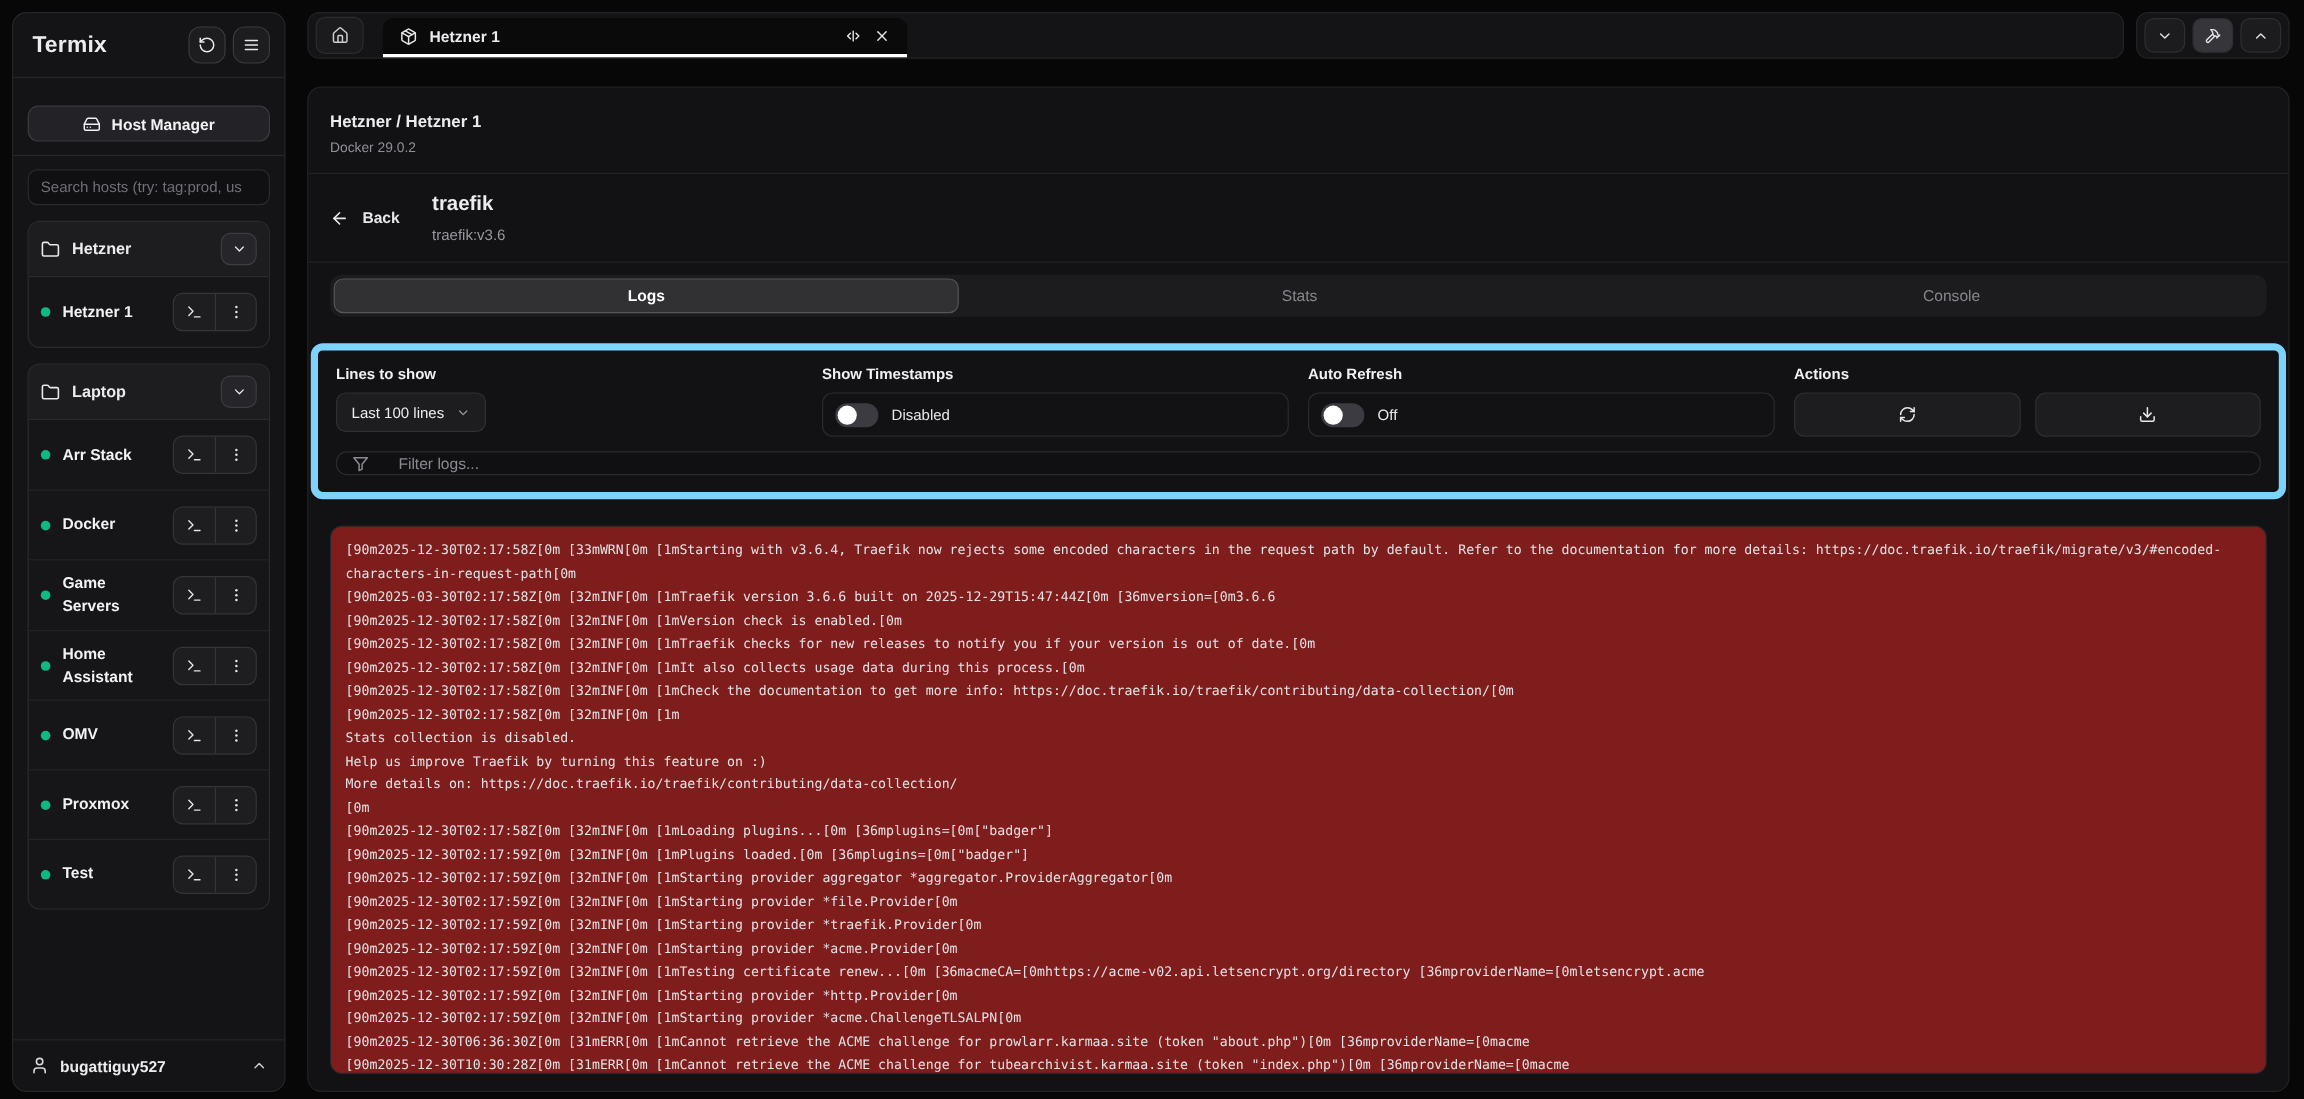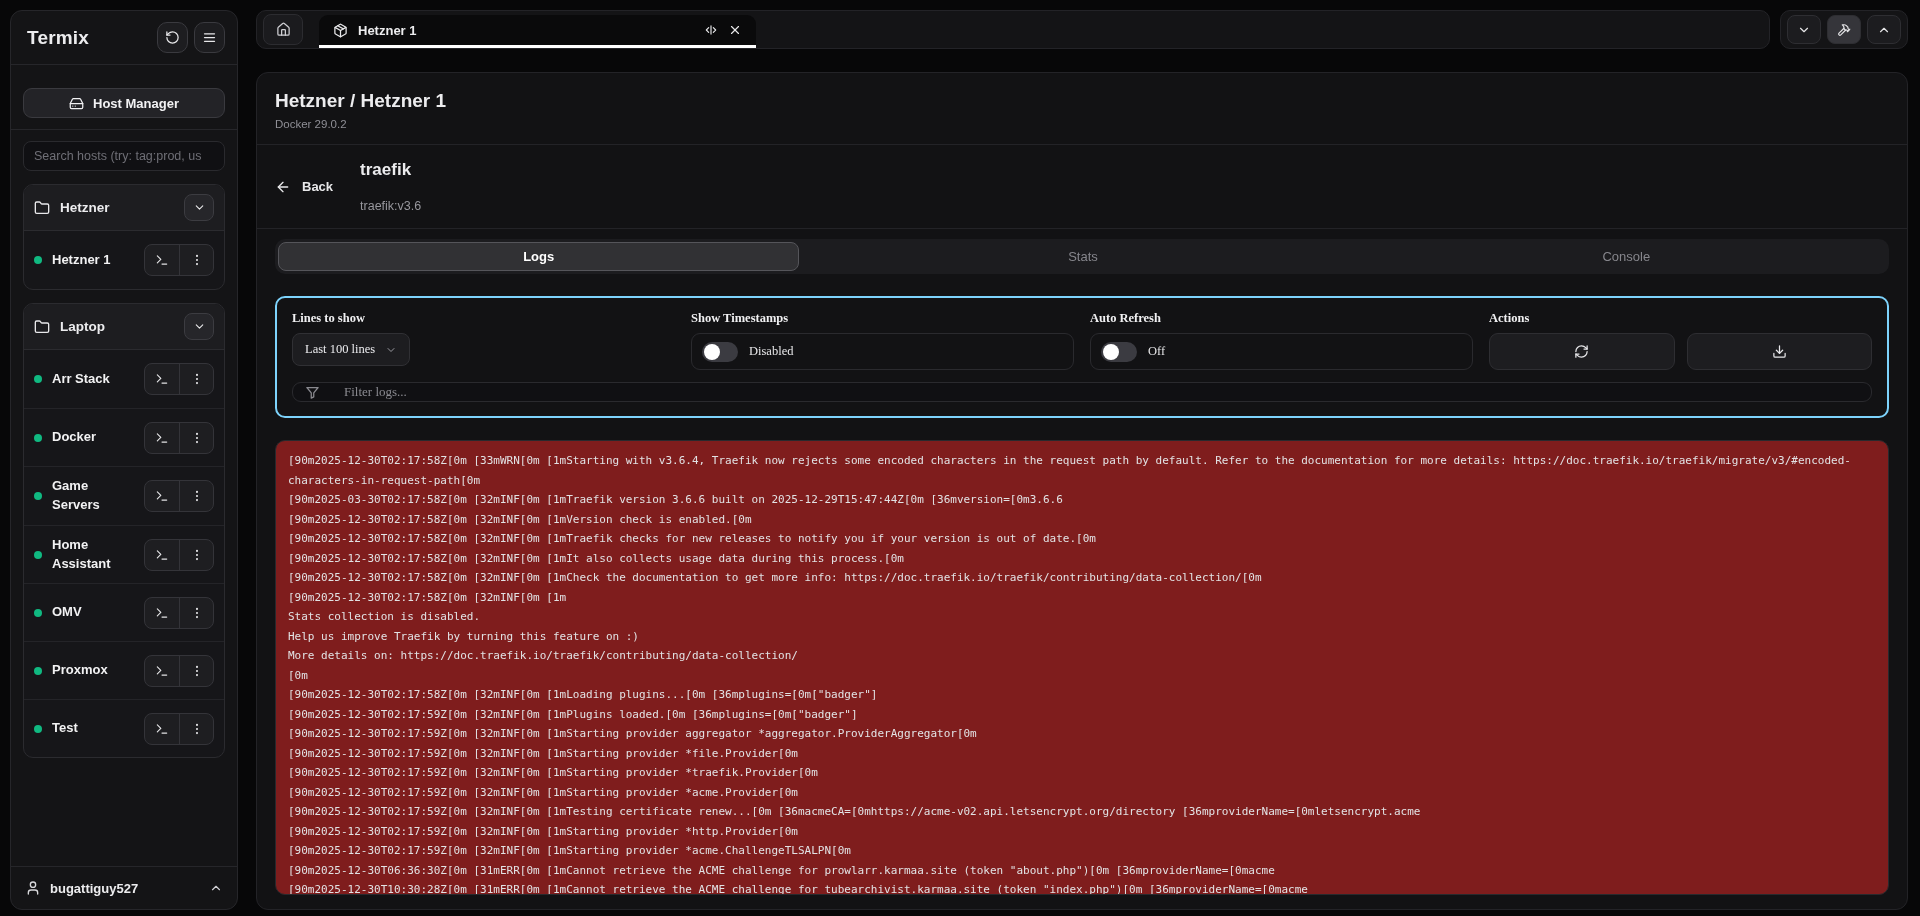--- a/index.html
+++ b/index.html
@@ -69,36 +69,36 @@
   .window-controls { background:#141416; border:1px solid #232327; border-radius:10px;
     display:flex; align-items:center; gap:6px; padding:0 6px; }
   .wc-btn { width:34px; height:29px; border-radius:8px; background:#1c1c1f; border:1px solid #2e2e32;
     display:flex; align-items:center; justify-content:center; color:#e4e4e6; }
   .wc-btn.lit { background:#35353a; }
   .wc-btn .icon { width:14px; height:14px; }
 
   .panel { flex:1; margin-top:23px; background:#121214; border:1px solid #232327;
     border-radius:12px; display:flex; flex-direction:column; overflow:hidden; }
   .panel-header { padding:17px 18px 12px; border-bottom:1px solid #232327; }
-  .breadcrumb { font-size:19px; font-weight:800; line-height:22px; }
+  .breadcrumb { font-size:14px; font-weight:800; line-height:22px; }
   .panel-sub { font-size:11.5px; color:#8f8f96; margin-top:5px; line-height:15px; }
   .container-bar { display:flex; align-items:center; padding:14px 18px; border-bottom:1px solid #232327; }
   .back-btn { display:flex; align-items:center; gap:11px; color:#e8e8ea; font-size:13px; font-weight:600; }
   .back-btn .icon { width:16px; height:16px; }
   .container-info { margin-left:27px; }
   .container-name { font-size:17px; font-weight:800; line-height:21px; }
-  .container-image { font-size:12.5px; color:#97979d; margin-top:18px; line-height:16px; }
+  .container-image { font-size:12.5px; color:#97979d; margin-top:8px; line-height:16px; }
 
   .view-tabs { margin:10px 18px 0; background:#1c1c1f; border-radius:10px; padding:3px;
     display:flex; height:35px;gap:24px; }
   .view-tab { flex:1; display:flex; align-items:center; justify-content:center; font-size:13px;
     color:#86868c; border-radius:8px; }
   .view-tab.active { background:#313134; border:1px solid #55555a; color:#ffffff; font-weight:600; }
 
-  .controls-card { margin:22px 18px 0; border:2px solid #7dd3fc; border-radius:10px; padding:13px 15px 14px;font-family:Liberation Serif, serif; }
+  .controls-card { margin:22px 2px 0; border:6px solid #7dd3fc; border-radius:10px; padding:13px 15px 14px; }
   .controls-grid { display:grid; grid-template-columns:repeat(4,1fr); gap:16px; }
   .ctl-label { font-size:12.5px; font-weight:700; color:#f0f0f2; line-height:15px; }
   .ctl-body { margin-top:7px; }
   .select-btn { display:inline-flex; align-items:center; gap:10px; height:33px; padding:0 12px;
     background:#1d1d20; border:1px solid #303034; border-radius:8px; font-size:12.5px; color:#ededf0; }
   .select-btn .icon { width:12px; height:12px; color:#9a9aa0; }
   .toggle-pill { display:flex; align-items:center; gap:11px; height:37px; padding:0 10px;
     border:1px solid #2a2a2e; border-radius:9px; }
   .switch { width:36px; height:20px; border-radius:999px; background:#3b3b41; position:relative; flex-shrink:0; }
   .switch .knob { position:absolute; top:2px; left:2px; width:16px; height:16px; border-radius:50%; background:#ffffff; }

